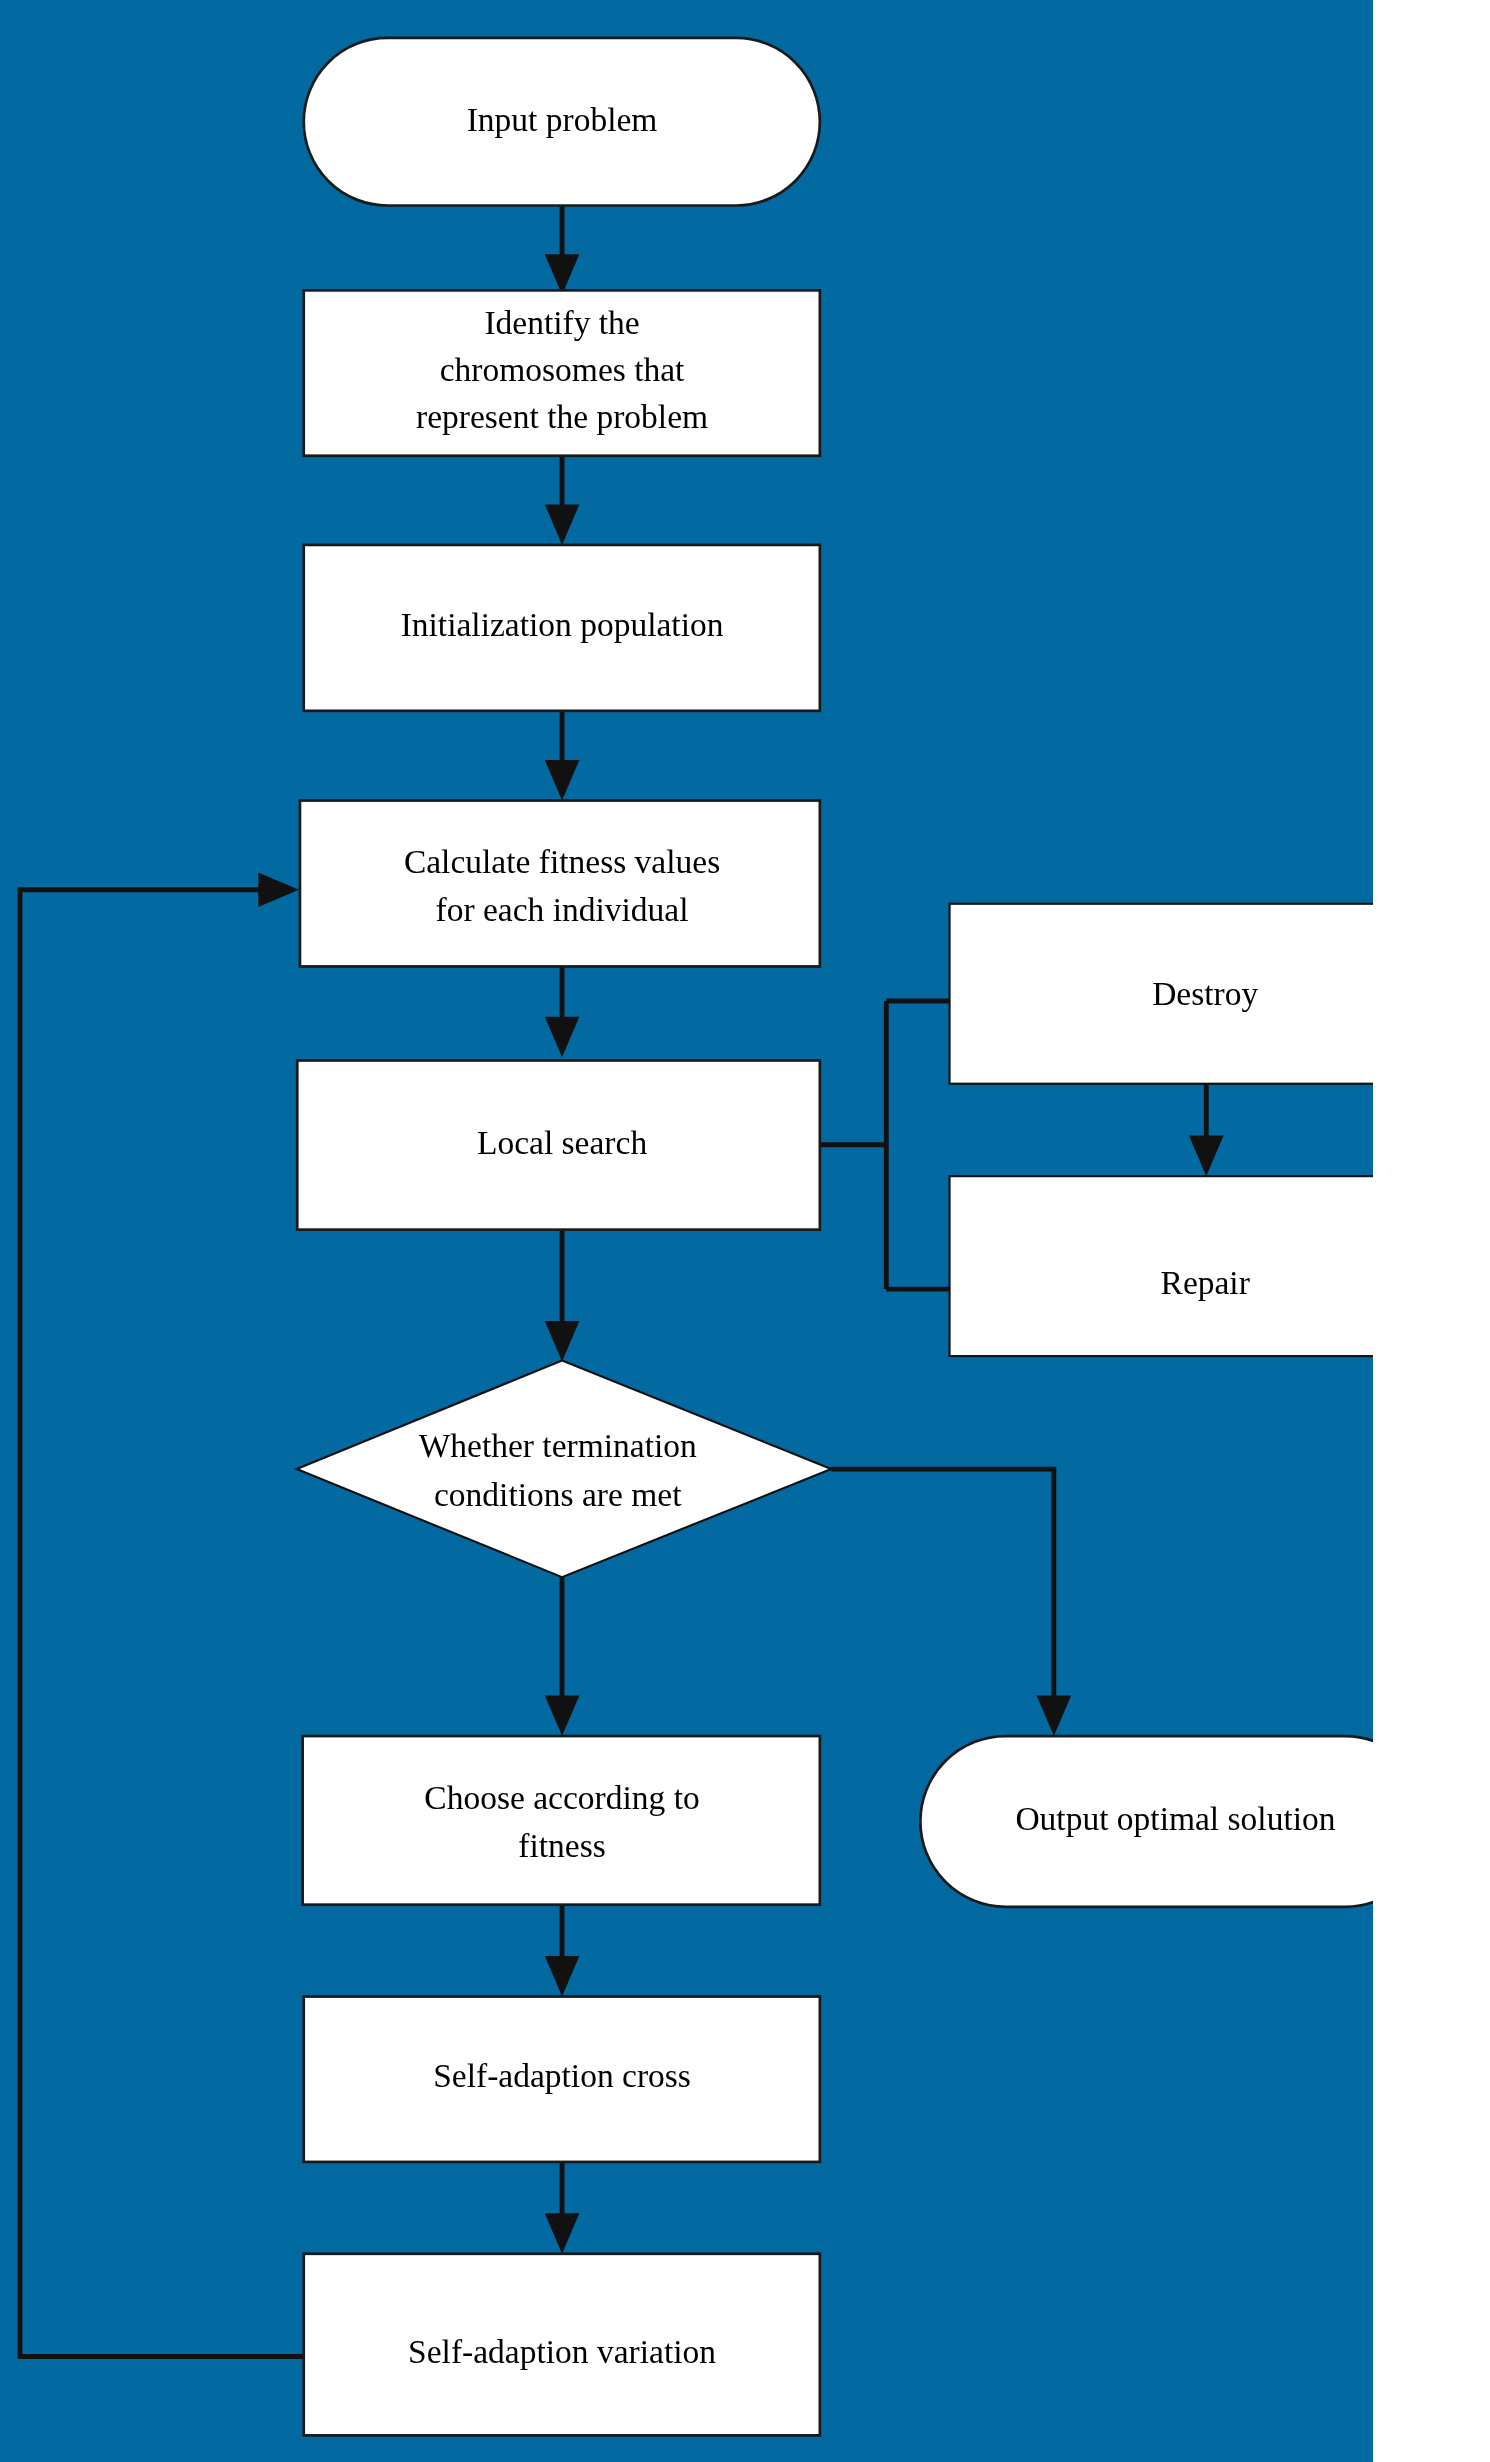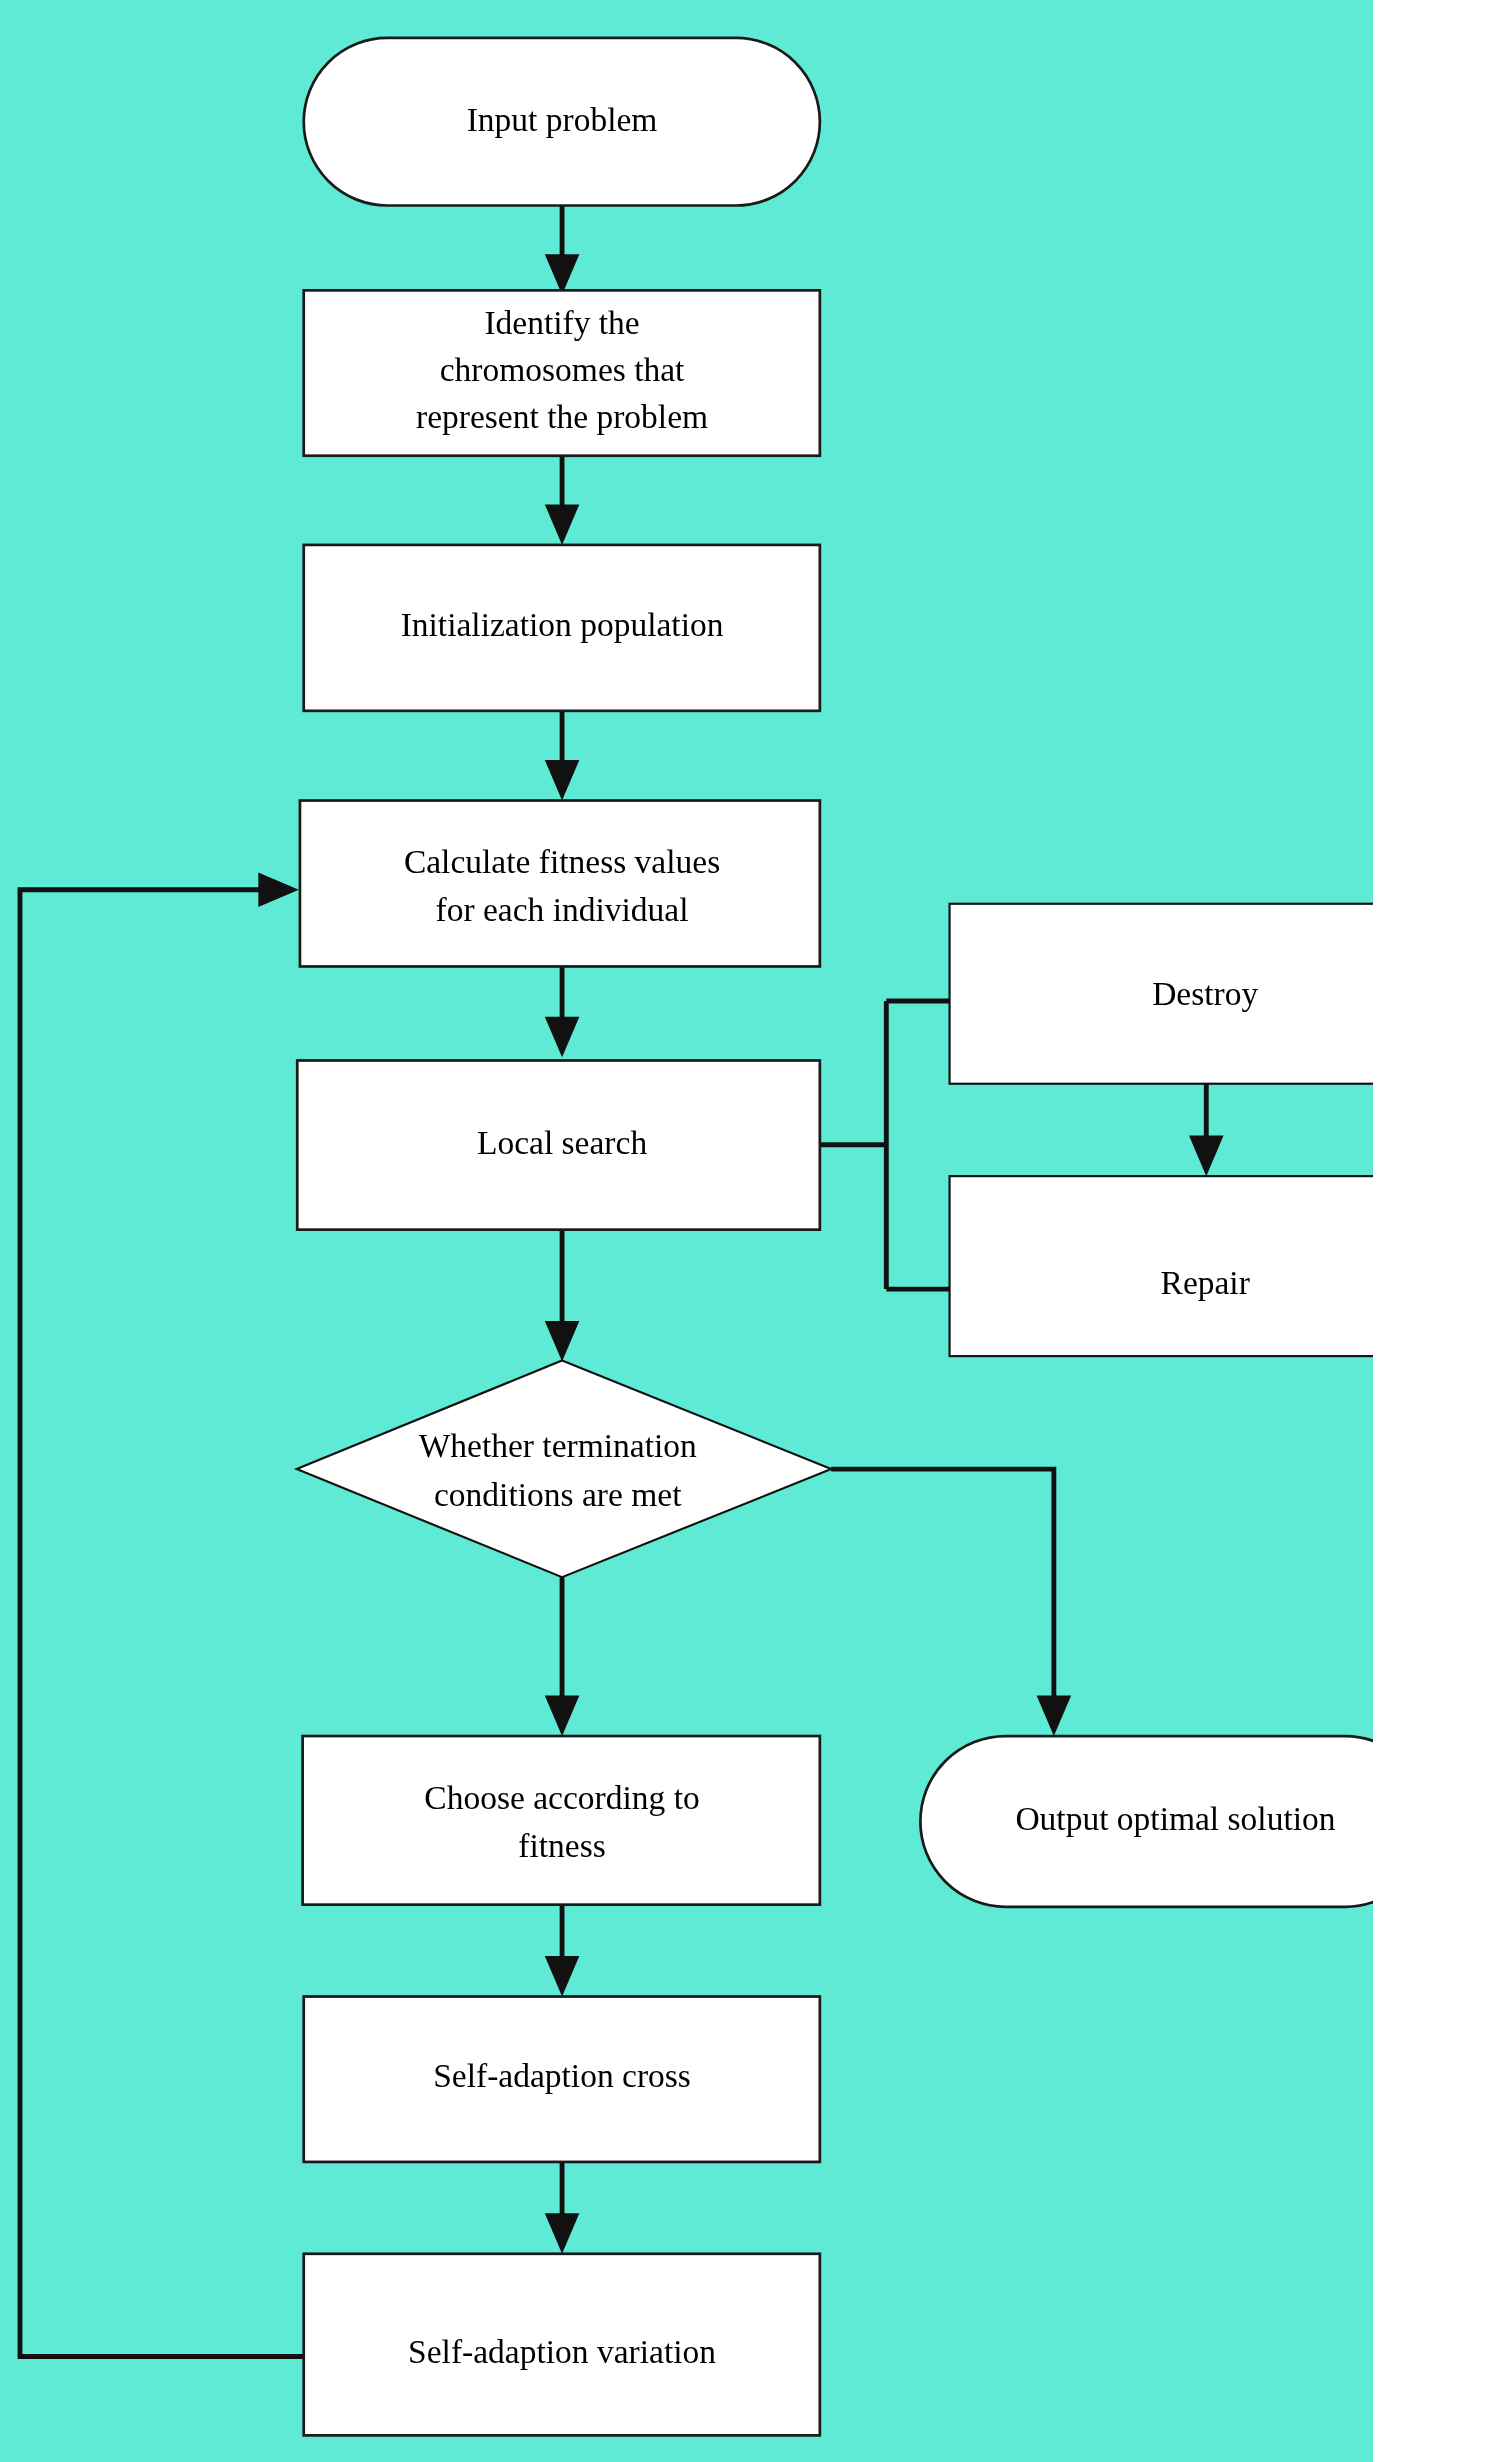--- a/index.html
+++ b/index.html
@@ -7,21 +7,21 @@
     padding: 0;
     background: #ffffff;
   }
   body {
     font-family: "Liberation Serif", "DejaVu Serif", serif;
   }
   #flowchart-root {
     position: relative;
     width: 1373px;
     height: 2462px;
-    background: #5eead4;
+    background: #0369a1;
     overflow: hidden;
   }
   svg.diagram {
     position: absolute;
     top: 0;
     left: 0;
     width: 1490px;
     height: 2462px;
     display: block;
   }

